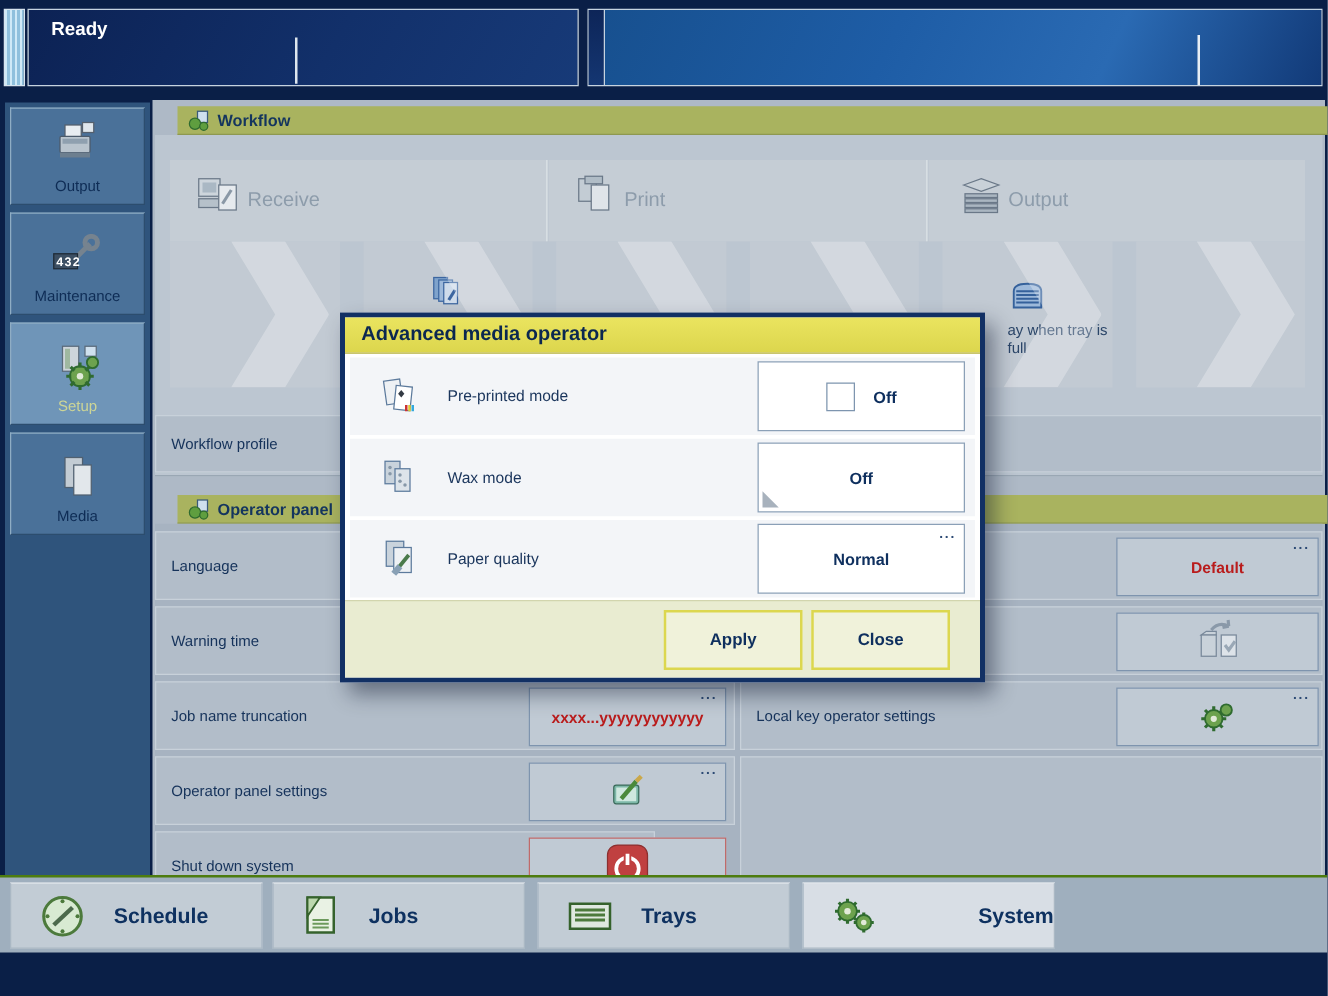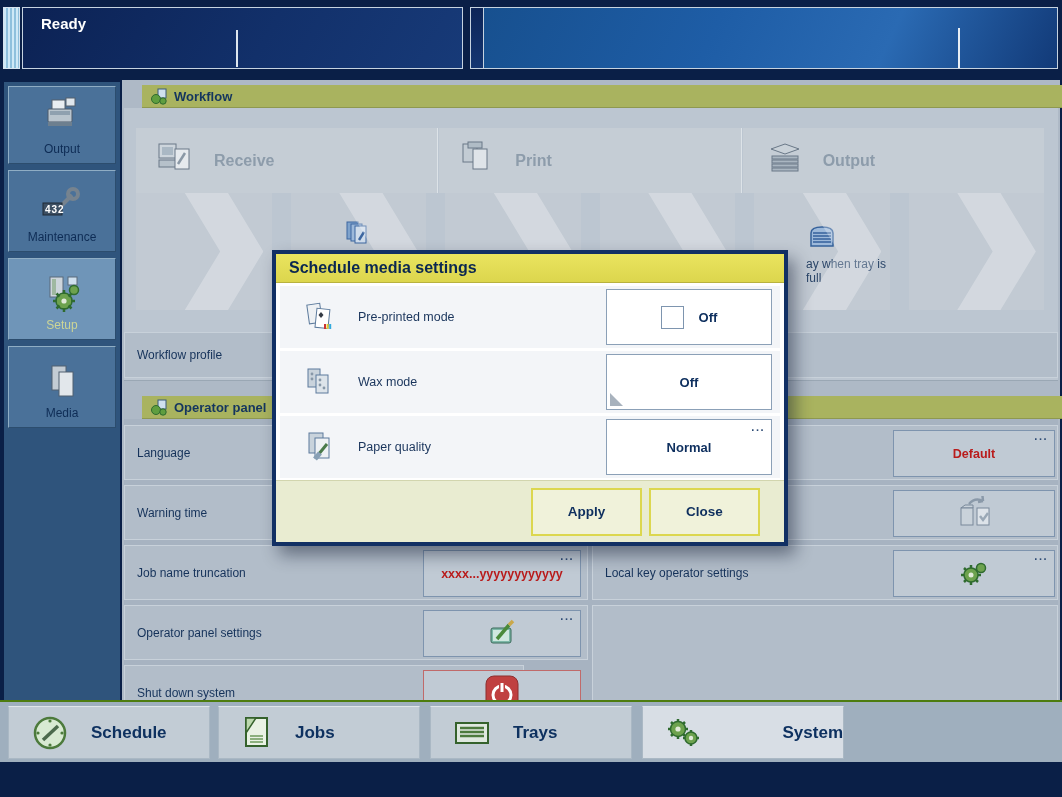--- a/index.html
+++ b/index.html
@@ -32,21 +32,21 @@
 
   
   .main { position:absolute; left:122px; top:80px; width:938px; height:648px; background:#aeb9c6; }
   .oliveband { position:absolute; left:20px; width:934px; height:23px; background:#a9b35f;
     display:flex; align-items:center; border-bottom:1px solid #8e9850; }
   .oliveband .btitle { font-size:13px; font-weight:bold; color:#14355e; margin-left:6px; }
   .wfbody { position:absolute; left:2px; top:28px; width:934px; height:273px; background:#bcc6d1; border-bottom:1px solid #9aa7b4; }
   .tilerow { position:absolute; left:14px; top:48px; width:908px; height:65px; display:flex; gap:1px; }
   .tile { flex:1; background:#c5cdd5; display:flex; align-items:center; border-right:1px solid #dde3e8; }
   .tile .ticon { margin-left:20px; }
-  .tile .tlabel { margin-left:16px; font-size:16px; font-weight:bold; color:#8d9cab; }
+  .tile .tlabel { font-size:16px; font-weight:normal; color:#8d9cab; }
   .chevrow { position:absolute; left:14px; top:113px; width:908px; height:117px; display:flex; gap:19px; }
   .chev { flex:1; background:#c2cad3; position:relative; overflow:hidden; }
   .chev::after { content:""; position:absolute; right:6%; top:0; width:58%; height:100%;
     background:rgba(255,255,255,.28);
     clip-path:polygon(0 0, 55% 0, 100% 50%, 55% 100%, 0 100%, 45% 50%); }
   .profrow { position:absolute; left:2px; top:252px; width:934px; height:46px; background:#b2bdc9;
     border:1px solid #c8d1da; display:flex; align-items:center; }
   .rowlabel { font-size:12px; color:#15325a; margin-left:12px; }
   .rowsarea { position:absolute; left:2px; top:339px; width:934px; height:305px; background:#a7b3c1; }
   .prow { position:absolute; background:#b2bdc9; border:1px solid #c8d1da; height:55px; display:flex; align-items:center; }
@@ -408,21 +408,21 @@
           <circle cx="26" cy="23" r="6" fill="#6da24e" stroke="#2f6b2f" stroke-width="1.5"></circle>
           <circle cx="26" cy="23" r="2.2" fill="#e2ead9"></circle>
         </svg>
       </span>
       <span class="blabel">System</span>
     </div>
   </div>
 
   <div class="dialog">
     <div class="dtitle">
-      <span>Schedule media settings</span>
+      <span>Advanced media operator</span>
     </div>
 
     <div class="drow">
       <span class="dicon">
         <svg width="32" height="34" viewBox="0 0 32 34">
           <g transform="rotate(-8 11 13)">
               <rect x="4" y="4" width="13" height="19" fill="#eef1f4" stroke="#5c7a9c"></rect>
             </g>
           <g transform="rotate(6 19 18)">
               <rect x="12" y="9" width="13" height="19" fill="#ffffff" stroke="#5c7a9c"></rect>

